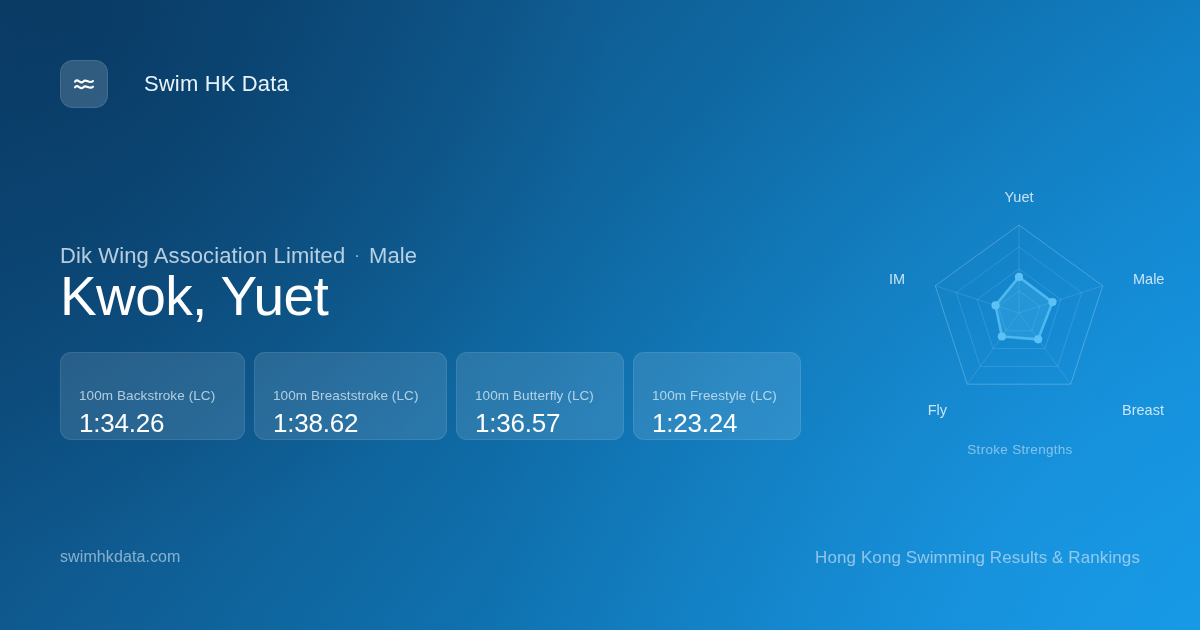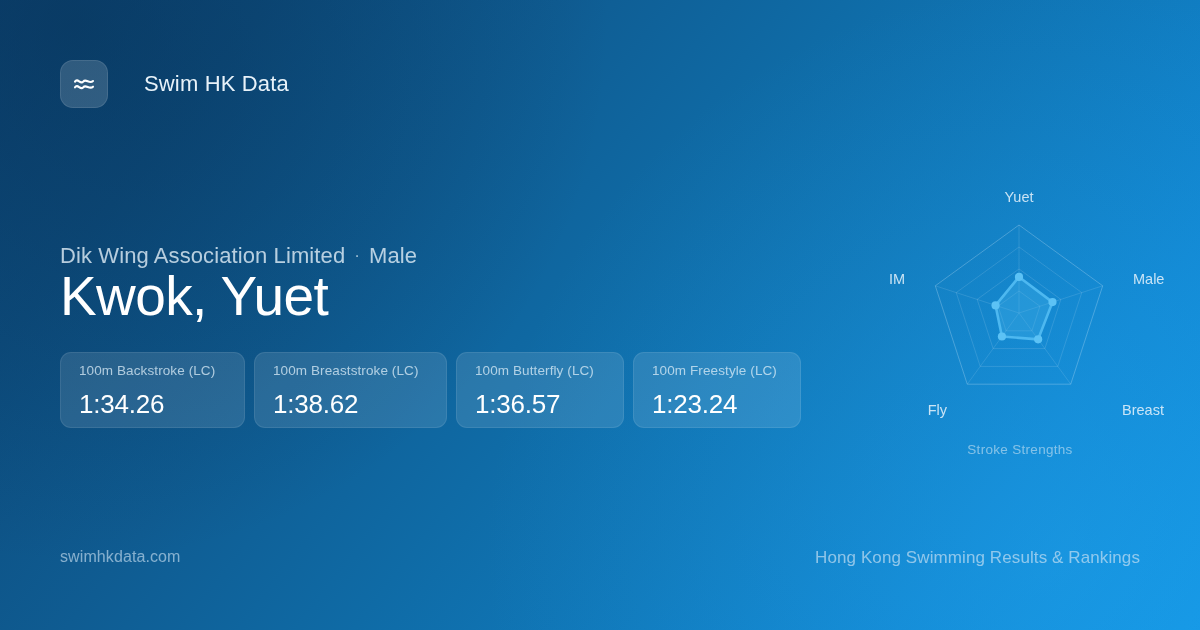--- a/index.html
+++ b/index.html
@@ -64,36 +64,36 @@
     display:flex; align-items:center; gap:9px;
   }
   #athlete-meta .dot-sep { font-size:17px; opacity:0.85; }
 
   
   #stat-cards {
     position:absolute; left:60px; top:352px;
     display:flex; gap:9px;
   }
   .stat-card {
-    height:76px; border-radius:11px;
+    height:88px; border-radius:11px;
     padding:10px 18px 0 18px;
     background: rgba(255,255,255,0.115);
     border: 1px solid rgba(255,255,255,0.085);
-    display:flex; flex-direction:column; justify-content:flex-start;
+    display:flex; flex-direction:column; justify-content:flex-end;
   }
   .stat-card.c0 { width:185px; }
   .stat-card.c1 { width:193px; }
   .stat-card.c2 { width:168px; }
   .stat-card.c3 { width:168px; }
   .stat-label {
     color:rgba(220,236,247,0.76);
     font-size:13.5px; letter-spacing:0.1px; white-space:nowrap;
   }
   .stat-value {
-    margin-top:11px;
+    margin-top:5px;
     color:#ffffff; font-size:26px; font-weight:400;
     letter-spacing:-0.2px; white-space:nowrap;
   }
 
   
   #radar-panel { position:absolute; left:870px; top:165px; width:300px; height:310px; }
   #radar-svg { position:absolute; left:0; top:0; }
   .radar-label {
     position:absolute; color:rgba(226,240,250,0.88);
     font-size:14.5px; white-space:nowrap;

